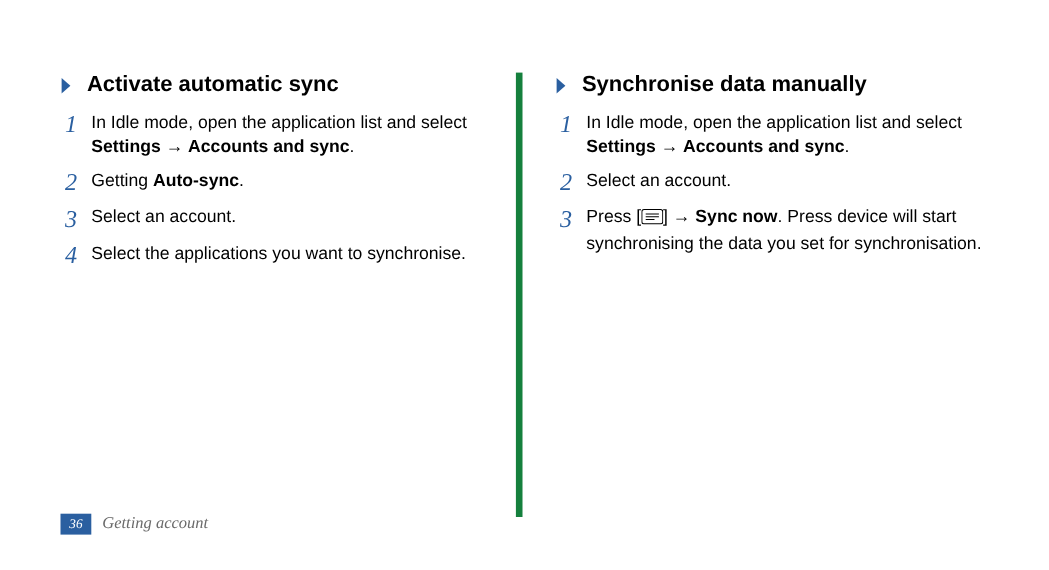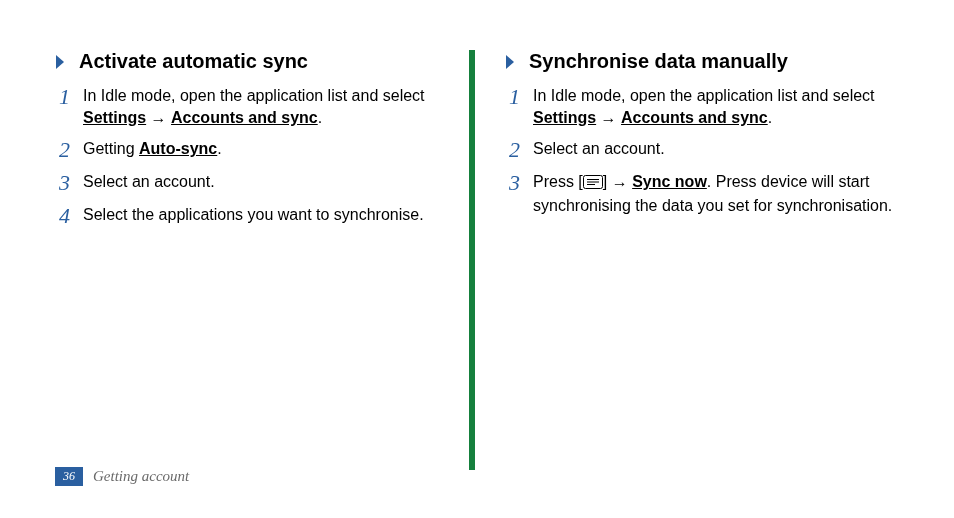--- a/index.html
+++ b/index.html
@@ -13,20 +13,21 @@
       padding: 50px 55px 0 55px;
     }
     .columns {
       display: flex;
       gap: 0;
       height: 420px;
     }
     .col {
       flex: 1;
       padding-right: 20px;
+      margin-top: 16px;
     }
     .col-right {
       border-left: 6px solid #15803d;
       padding-left: 30px;
       padding-right: 0;
     }
     .section-heading {
       display: flex;
       align-items: center;
       margin-bottom: 12px;
@@ -58,21 +59,21 @@
       width: 24px;
       flex-shrink: 0;
       line-height: 1;
       padding-top: 1px;
     }
     .step-text {
       font-size: 16px;
       line-height: 1.35;
       color: #000;
     }
-    .step-text b { font-weight: 700; text-decoration: underline; }
+    .step-text b { font-weight: 700; }
     .note {
       font-size: 16px;
       line-height: 1.35;
       margin-top: 10px;
       margin-bottom: 6px;
     }
     .menu-icon {
       display: inline-block;
       vertical-align: -2px;
     }

